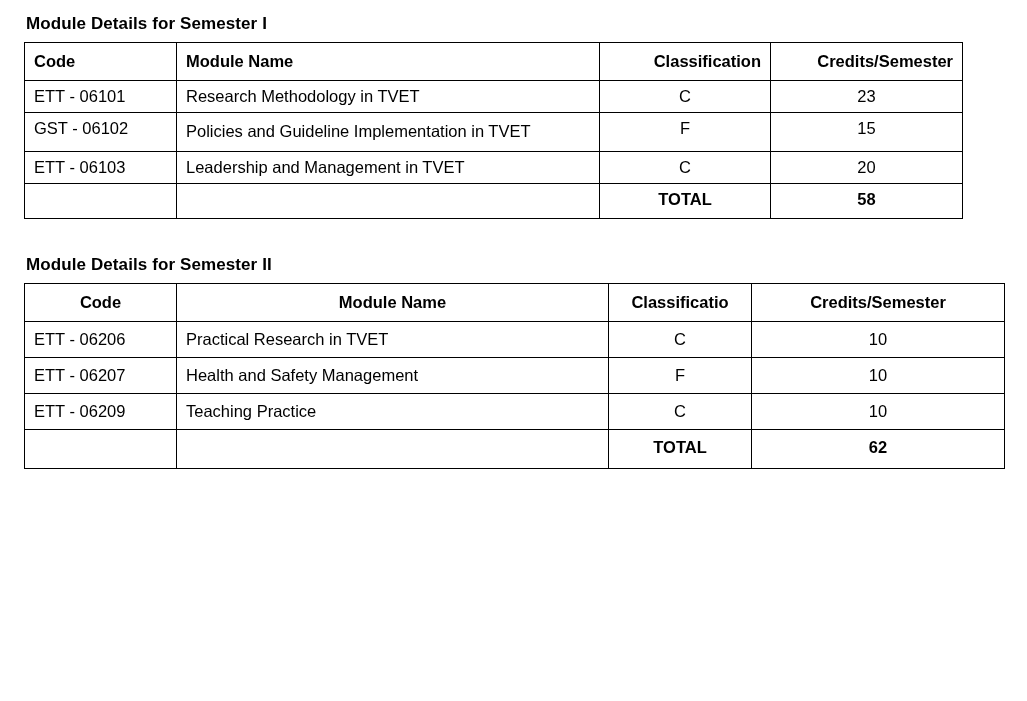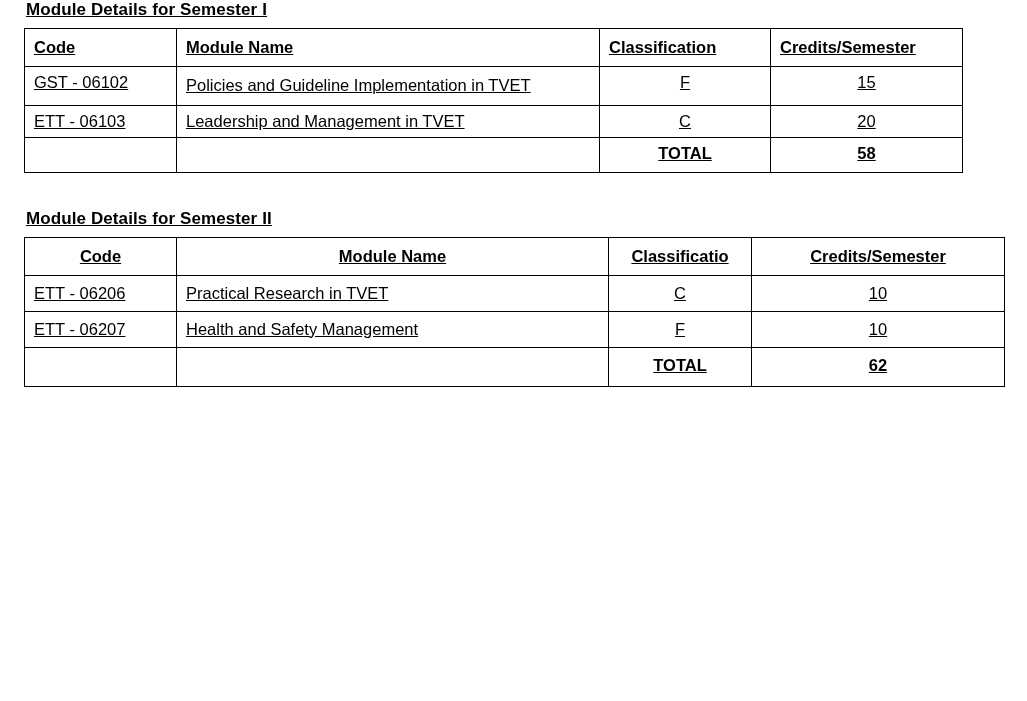--- a/index.html
+++ b/index.html
@@ -9,23 +9,22 @@
   }
   body {
     width: 1027px;
     height: 701px;
     font-family: "Liberation Sans", sans-serif;
     color: #000000;
     position: relative;
     overflow: hidden;
   }
   .page {
-    padding: 0 24px 0 24px;
+    padding: 14px 24px 0 24px;
     box-sizing: border-box;
-    text-decoration: underline;
   }
   .section-title {
     font-size: 17px;
     font-weight: bold;
     margin: 0 0 8px 2px;
     letter-spacing: 0.1px;
   }
   table {
     border-collapse: collapse;
     table-layout: fixed;
@@ -63,21 +62,21 @@
 
   .center { text-align: center; }
   .justify {
     text-align: justify;
     text-align-last: left;
     line-height: 1.55;
   }
   .bold { font-weight: bold; }
   .gap { height: 36px; }
   .sem1 thead th { text-align: left; }
-  .sem1 thead th.center { text-align: left; }
+  .sem1 thead th.center { text-align: right; }
   .sem2 thead th { text-align: center; }
   .sem2 tbody td { padding-top: 8px; padding-bottom: 8px; }
   .empty-cell { height: 22px; }
 </style>
 </head>
 <body>
 
 <div class="page">
 
   <div class="section-title">Module Details for Semester I</div>
@@ -91,20 +90,26 @@
     </colgroup>
     <thead>
       <tr>
         <th>Code</th>
         <th>Module Name</th>
         <th class="center">Classification</th>
         <th class="center">Credits/Semester</th>
       </tr>
     </thead>
     <tbody>
+      <tr>
+        <td>ETT - 06101</td>
+        <td>Research Methodology in TVET</td>
+        <td class="center">C</td>
+        <td class="center">23</td>
+      </tr>
       <tr>
         <td>GST - 06102</td>
         <td class="justify">Policies and Guideline Implementation in TVET</td>
         <td class="center">F</td>
         <td class="center">15</td>
       </tr>
       <tr>
         <td>ETT - 06103</td>
         <td>Leadership and Management in TVET</td>
         <td class="center">C</td>
@@ -145,20 +150,26 @@
         <td class="center">C</td>
         <td class="center">10</td>
       </tr>
       <tr>
         <td>ETT - 06207</td>
         <td>Health and Safety Management</td>
         <td class="center">F</td>
         <td class="center">10</td>
       </tr>
       <tr>
+        <td>ETT - 06209</td>
+        <td>Teaching Practice</td>
+        <td class="center">C</td>
+        <td class="center">10</td>
+      </tr>
+      <tr>
         <td class="empty-cell"></td>
         <td class="empty-cell"></td>
         <td class="center bold">TOTAL</td>
         <td class="center bold">62</td>
       </tr>
     </tbody>
   </table>
 
 </div>
 

